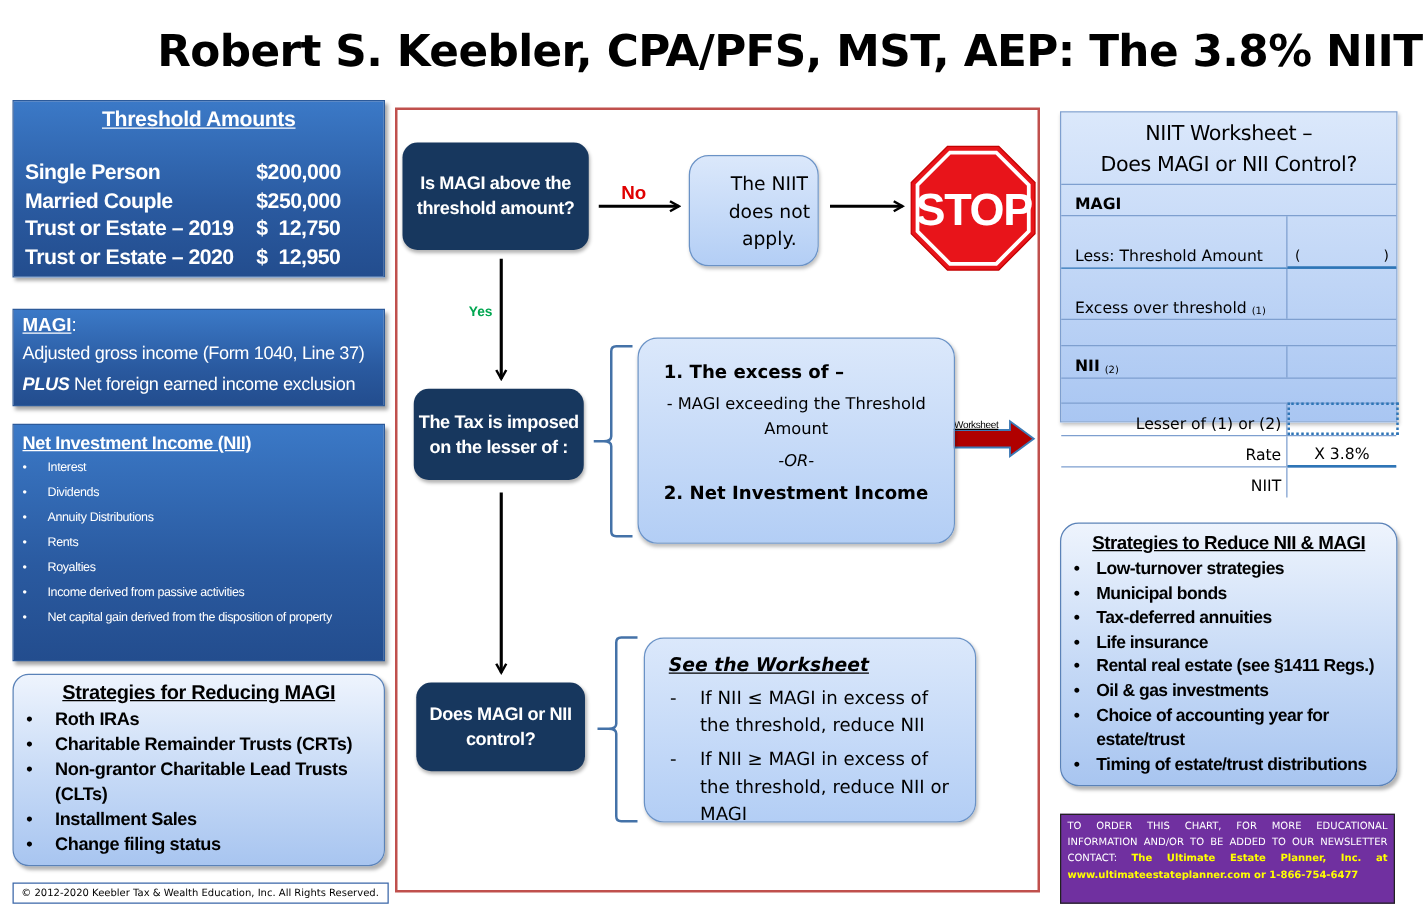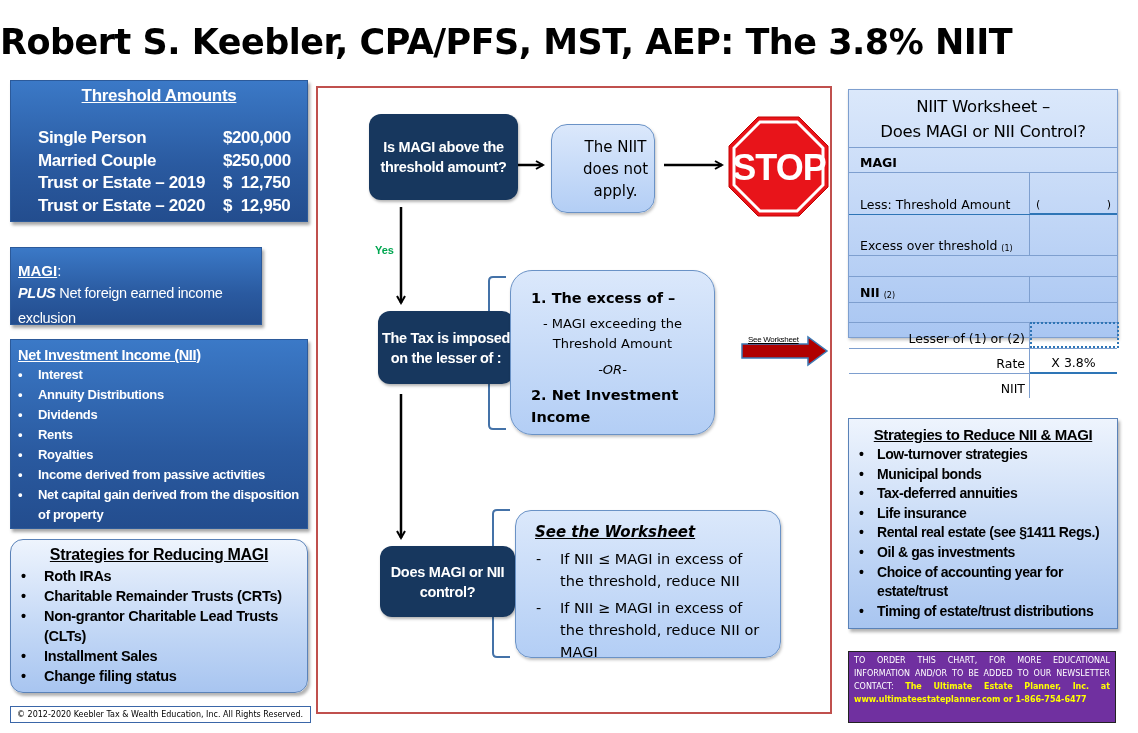--- a/index.html
+++ b/index.html
@@ -1,53 +1,53 @@
 <!DOCTYPE html>
 <html><head>
 <meta charset="utf-8">
 <style>
   * { box-sizing: border-box; margin: 0; padding: 0; }
   body { width: 1138px; height: 733px; background: #ffffff; position: relative; overflow: hidden; font-family: "Liberation Sans", sans-serif; color: #000; }
   .abs { position: absolute; }
-  .title { left: 0; top: 22px; width: 1138px; text-align: left; font-family: "DejaVu Sans", sans-serif; font-weight: bold; font-size: 35px; letter-spacing: -0.5px; }
+  .title { left: 0; top: 22px; width: 1138px; text-align: right; font-family: "DejaVu Sans", sans-serif; font-weight: bold; font-size: 35px; letter-spacing: -0.5px; }
 
   
   .bluebox { background: linear-gradient(#3b79c7, #2a5aa0 60%, #234d8e); color: #fff; box-shadow: 2px 3px 3px rgba(0,0,0,0.35); border: 1px solid #2c5a9a; }
   .threshold { left: 10px; top: 80px; width: 298px; height: 142px; }
   .threshold .hdr { text-align: center; font-weight: bold; font-size: 17px; text-decoration: underline; margin-top: 5px; letter-spacing: -0.3px; }
-  .threshold .rows { margin-top: 21px; padding-left: 27px; }
+  .threshold .rows { margin-top: 21px; padding-left: 9px; }
   .threshold .row { display: flex; font-weight: bold; font-size: 17px; line-height: 22.5px; letter-spacing: -0.4px; }
   .threshold .row .lbl { width: 185px; }
-  .magi-box { left: 10px; top: 247px; width: 252px; height: 78px; padding: 13px 7px; }
+  .magi-box { left: 10px; top: 247px; width: 298px; height: 78px; padding: 3px 7px; }
   .magi-box .hdr { font-weight: bold; font-size: 15px; line-height: 20px; }
   .magi-box .hdr u { text-decoration: underline; }
   .magi-box .ln { font-size: 14.5px; line-height: 25px; letter-spacing: -0.3px; }
   .nii-box { left: 10px; top: 339px; width: 298px; height: 190px; padding: 5px 7px; }
   .nii-box .hdr { font-weight: bold; font-size: 14.5px; text-decoration: underline; line-height: 20px; letter-spacing: -0.3px; }
   .nii-box ul { list-style: none; }
-  .nii-box li { font-weight: bold; font-size: 13px; line-height: 20px; position: relative; padding-left: 20px; letter-spacing: -0.3px; }
+  .nii-box li { font-weight: normal; font-size: 10px; line-height: 20px; position: relative; padding-left: 20px; letter-spacing: -0.3px; }
   .nii-box li::before { content: "•"; position: absolute; left: 0; }
 
   .lightbox { background: linear-gradient(#eef4fd, #c5d9f6 55%, #a8c5f0); border: 1px solid #5a82b8; box-shadow: 2px 3px 3px rgba(0,0,0,0.3); }
   .magi-strat { left: 10px; top: 539px; width: 298px; height: 154px; padding: 4px 6px; border-radius: 13px; }
   .magi-strat .hdr { text-align: center; font-weight: bold; font-size: 16px; text-decoration: underline; line-height: 22px; letter-spacing: -0.3px; }
   .magi-strat ul, .nii-strat ul { list-style: none; }
   .magi-strat li { font-weight: bold; font-size: 14.5px; line-height: 20px; position: relative; padding-left: 27px; letter-spacing: -0.3px; }
   .magi-strat li::before { content: "•"; position: absolute; left: 4px; }
   .copyright { left: 10px; top: 706px; width: 301px; height: 17px; border: 1px solid #3a66a8; font-family: "DejaVu Sans", sans-serif; font-size: 8px; line-height: 15px; padding-left: 6px; }
 
   
   .frame { left: 316px; top: 86px; width: 516px; height: 628px; border: 2px solid #c0504d; }
-  .dark { background: #17375e; color: #fff; border-radius: 12px; font-weight: bold; text-align: center; display: flex; align-items: center; justify-content: center; font-size: 14.5px; line-height: 20px; letter-spacing: -0.3px; box-shadow: 1px 2px 3px rgba(0,0,0,0.3); margin-left: 47px; }
+  .dark { background: #17375e; color: #fff; border-radius: 12px; font-weight: bold; text-align: center; display: flex; align-items: center; justify-content: center; font-size: 14.5px; line-height: 20px; letter-spacing: -0.3px; box-shadow: 1px 2px 3px rgba(0,0,0,0.3); }
   .q1 { left: 322px; top: 114px; width: 149px; height: 86px; }
   .q2 { left: 331px; top: 311px; width: 136px; height: 73px; }
   .q3 { left: 333px; top: 546px; width: 135px; height: 71px; }
   .soft { background: linear-gradient(#dbe8fb, #b3cef5); border: 1px solid #6a92c6; border-radius: 16px; box-shadow: 1px 2px 3px rgba(0,0,0,0.25); font-family: "DejaVu Sans", sans-serif; padding-left: 25px; }
   .na { left: 551px; top: 124px; width: 104px; height: 89px; display: flex; align-items: center; justify-content: center; text-align: center; font-size: 15px; line-height: 22px; }
-  .lesser { left: 510px; top: 270px; width: 205px; height: 165px; padding: 16px 10px; text-align: center; border-radius: 22px; }
+  .lesser { left: 510px; top: 270px; width: 254px; height: 165px; padding: 16px 10px; text-align: center; }
   .lesser .l1 { text-align: left; font-weight: bold; font-size: 14.5px; padding-left: 10px; line-height: 22px; }
   .lesser .l2 { font-size: 13px; line-height: 20px; margin-top: 5px; }
   .lesser .l3 { font-size: 13px; font-style: italic; line-height: 20px; margin-top: 6px; }
   .lesser .l4 { text-align: left; font-weight: bold; font-size: 14.5px; padding-left: 10px; line-height: 22px; margin-top: 4px; }
   .worksheet-note { left: 515px; top: 510px; width: 266px; height: 148px; padding: 10px 10px; }
   .worksheet-note .l1 { font-weight: bold; font-style: italic; font-size: 15px; line-height: 22px; padding-left: 9px; text-decoration: underline; }
   .worksheet-note .item { display: flex; font-size: 14.5px; line-height: 22px; margin-top: 5px; }
   .worksheet-note .item .dash { width: 34px; padding-left: 10px; flex-shrink: 0; }
   .lbl-no { left: 497px; top: 146px; color: #e00000; font-weight: bold; font-size: 15px; }
   .lbl-yes { left: 375px; top: 244px; color: #00a650; font-weight: bold; font-size: 11px; }
@@ -56,21 +56,21 @@
 
   
   .ws { left: 848px; top: 89px; width: 270px; height: 249px; background: linear-gradient(#dbe8fb, #a9c6f2); border: 1px solid #7e9fcf; box-shadow: 1px 2px 3px rgba(0,0,0,0.25); font-family: "DejaVu Sans", sans-serif; }
   .ws .head { height: 58px; border-bottom: 1px solid #7e9fcf; text-align: center; font-size: 16.5px; line-height: 25px; padding-top: 4px; letter-spacing: -0.3px; }
   .ws .r { display: flex; border-bottom: 1px solid #7e9fcf; font-size: 12.5px; }
   .ws .r .c1 { width: 181px; border-right: 1px solid #7e9fcf; padding: 0 4px 0 11px; display: flex; align-items: flex-end; padding-bottom: 2px; }
   .ws .r .c2 { flex: 1; display: flex; align-items: flex-end; justify-content: space-between; padding: 0 6px 2px 6px; font-size: 11px; }
   .ws .r.full .c1 { width: 100%; border-right: none; }
   .ws sup { font-size: 8px; }
   .ws .right { justify-content: flex-end; text-align: center; }
-  .nii-strat { left: 848px; top: 418px; width: 270px; height: 211px; padding: 5px 6px; }
+  .nii-strat { left: 848px; top: 418px; width: 270px; height: 211px; padding: 5px 6px; border-radius: 15px; }
   .nii-strat .hdr { text-align: center; font-weight: bold; font-size: 15px; text-decoration: underline; line-height: 21px; letter-spacing: -0.4px; }
   .nii-strat li { font-weight: bold; font-size: 14px; line-height: 19.6px; position: relative; padding-left: 22px; letter-spacing: -0.4px; }
   .nii-strat li::before { content: "•"; position: absolute; left: 4px; }
   .order { left: 848px; top: 651px; width: 268px; height: 72px; background: #7030a0; border: 1px solid #222; color: #fff; font-family: "DejaVu Sans", sans-serif; font-size: 8px; line-height: 13px; padding: 2px 5px; text-align: justify; }
   .order .y { color: #ffff00; font-weight: bold; }
 </style>
 </head>
 <body>
 
 <div class="abs title">Robert S. Keebler, CPA/PFS, MST, AEP: The 3.8% NIIT</div>
@@ -92,29 +92,30 @@
       </div>
     <div class="row">
         <span class="lbl">Trust or Estate – 2020</span>
         <span style="white-space:pre">$  12,950</span>
       </div>
   </div>
 </div>
 
 <div class="abs bluebox magi-box">
   <div class="hdr"><u>MAGI</u><span style="font-weight:normal">:</span></div>
+  <div class="ln">Adjusted gross income (Form 1040, Line 37)</div>
   <div class="ln"><b><i>PLUS</i></b><span> Net foreign earned income exclusion</span></div>
 </div>
 
 <div class="abs bluebox nii-box">
   <div class="hdr">Net Investment Income (NII)</div>
   <ul>
     <li>Interest</li>
+    <li>Dividends</li>
     <li>Annuity Distributions</li>
-    <li>Dividends</li>
     <li>Rents</li>
     <li>Royalties</li>
     <li>Income derived from passive activities</li>
     <li>Net capital gain derived from the disposition of property</li>
   </ul>
 </div>
 
 <div class="abs lightbox magi-strat">
   <div class="hdr">Strategies for Reducing MAGI</div>
   <ul>

